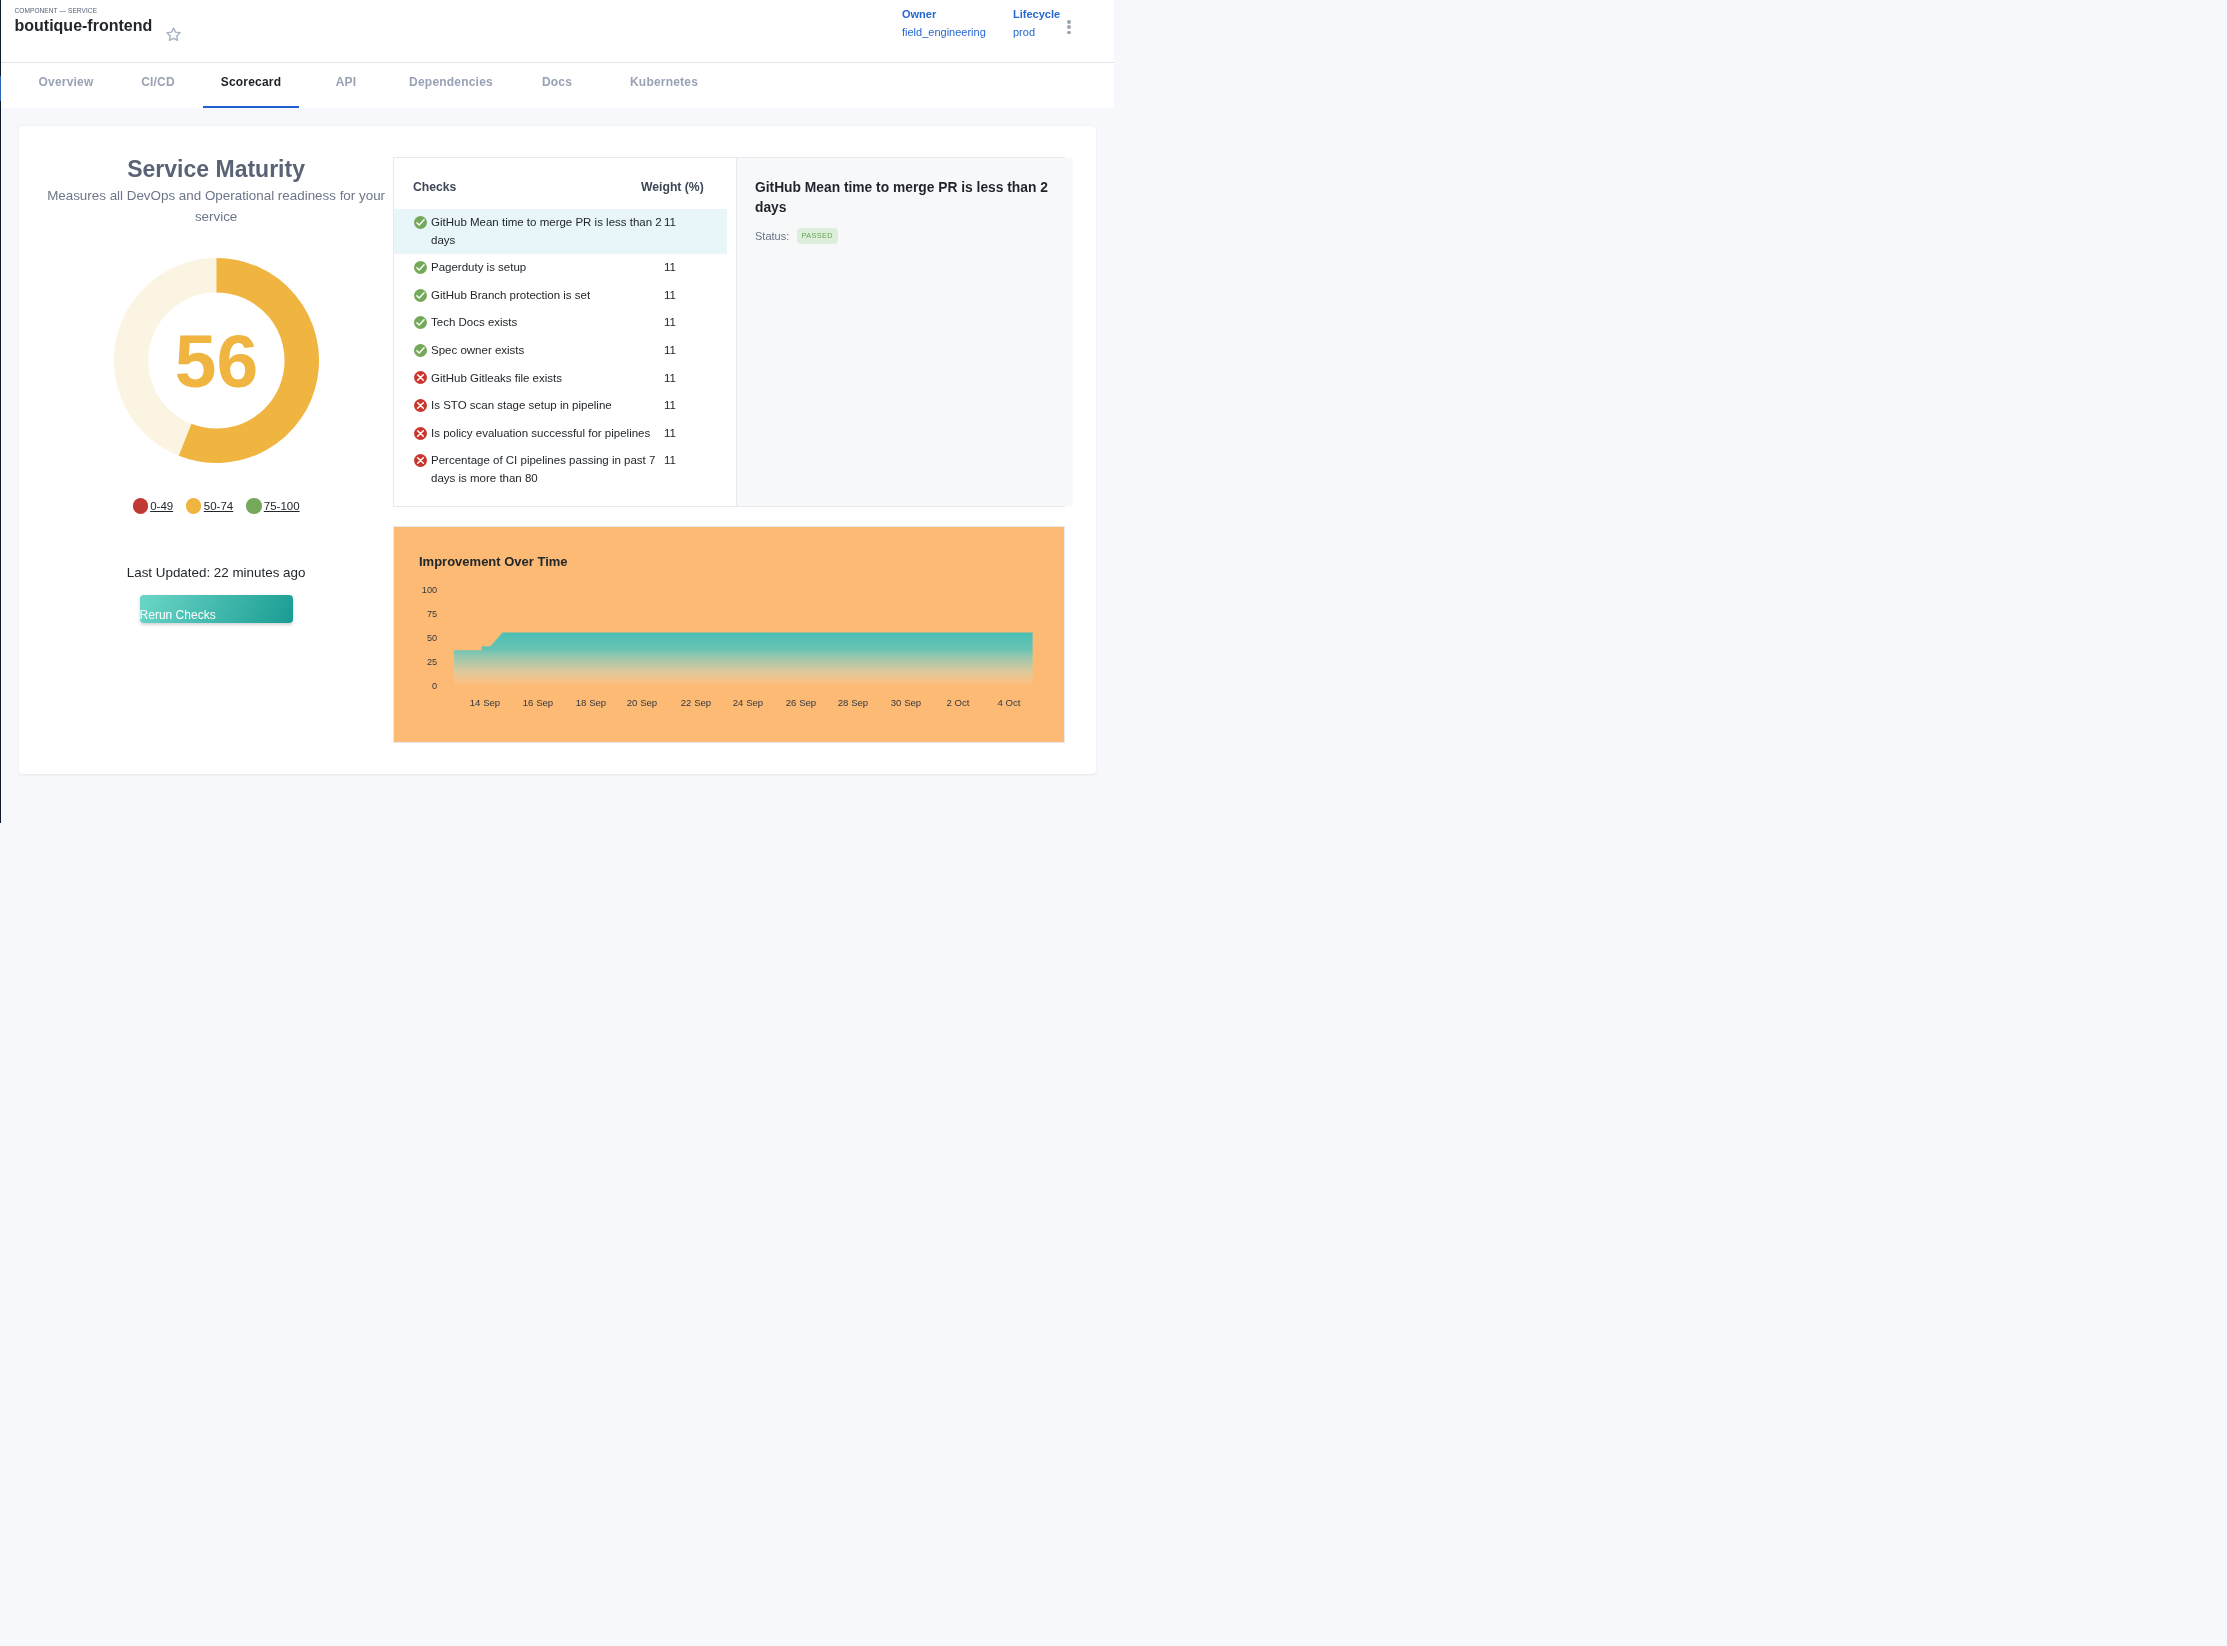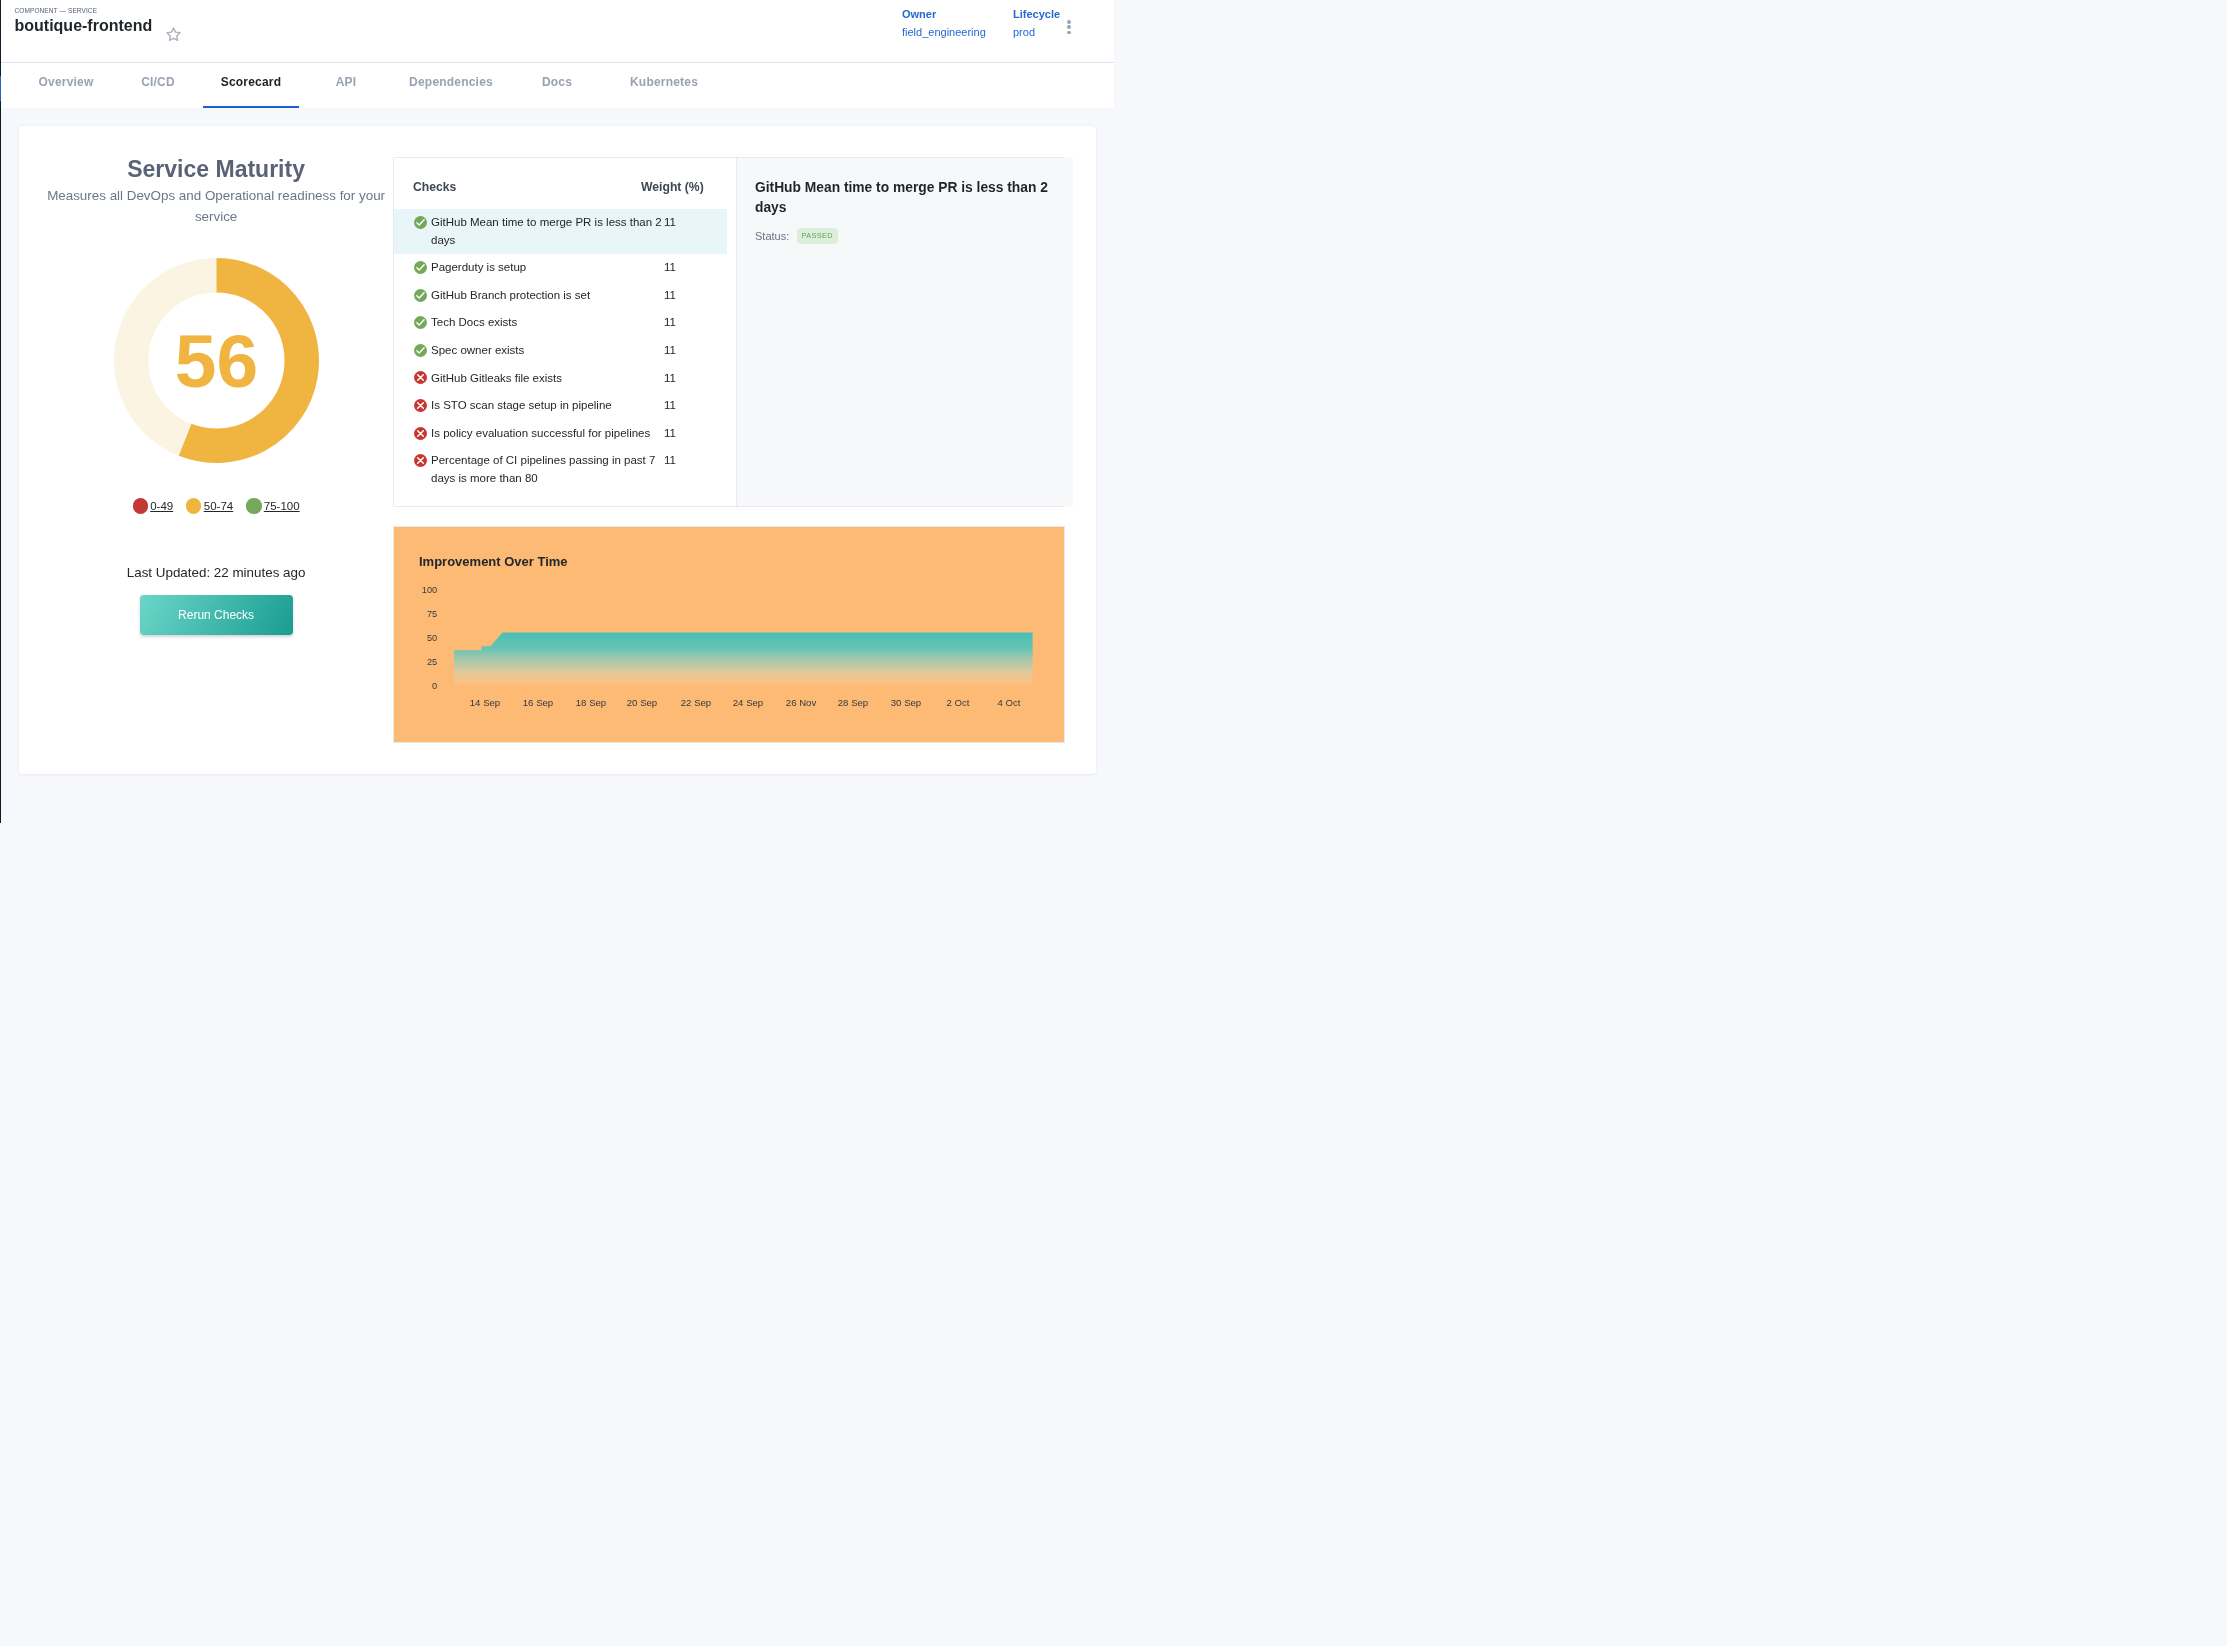--- a/index.html
+++ b/index.html
@@ -24,21 +24,21 @@
 
 .leftcol { position:absolute; left:9.6px; top:0; width:375px; text-align:center; }
 .sm-title { margin-top:29px; font-size:23px; line-height:28px; font-weight:bold; color:#5A6375; }
 .sm-sub { margin-top:3.1px; font-size:13.4px; line-height:20.6px; color:#6C7689; }
 .donut { display:block; margin:31px auto 0; }
 .num56 { font-weight:bold; }
 .legend { margin-top:35px; display:flex; justify-content:center; align-items:center; }
 .legend .dot { width:15.3px; height:15.3px; border-radius:50%; margin-right:2.3px; }
 .legend .item { display:flex; align-items:center; margin:0 6.5px; font-size:11.5px; color:#22272B;text-decoration:underline; }
 .lastupd { margin-top:49px; font-size:13.4px; line-height:19px; color:#23282D; }
-.rerun { margin:13px auto 0; width:153px; height:40px; border-radius:3.8px; background:linear-gradient(118deg,#6BD6C8 0%,#1A9C92 100%); color:#fff; font-size:12px; line-height:40px; text-align:center; box-shadow:0 1.5px 3.1px rgba(40,41,61,.2); }
+.rerun { margin:13px auto 0; width:153px; height:28px; border-radius:3.8px; background:linear-gradient(118deg,#6BD6C8 0%,#1A9C92 100%); color:#fff; font-size:12px; line-height:40px; text-align:left; box-shadow:0 1.5px 3.1px rgba(40,41,61,.2); }
 
 .checkscard { position:absolute; left:374px; top:31px; width:672px; height:350px; background:#fff; border:0.8px solid #E7E9EE; display:flex; }
 .checksleft { position:relative; flex:0 0 342px; }
 .chhdr { position:absolute; font-size:12.2px; font-weight:bold; color:#3E4756; top:22px; }
 .rows { position:absolute; left:0; top:51px; width:333px; }
 .row { position:relative; padding:5px 0; min-height:27.5px; }
 .row.hl { background:#E8F5F9; }
 .ric { position:absolute; left:19.5px; top:6.9px; width:13px; height:13px; }
 .rtx { margin-left:37px; width:235px; font-size:11.5px; line-height:17.6px; color:#22272B; }
 .rwt { position:absolute; left:270px; top:5px; font-size:11.5px; line-height:17.6px; color:#22272B; }
@@ -204,21 +204,21 @@
         </linearGradient>
       </defs>
       <path d="M0 78.6 L36 78.6 L36 73.5 L47.5 73.5 L63.5 55.5 L756.5 55.5 L756.5 127.4 L0 127.4 Z" fill="url(#teal)"></path>
     </svg>
     <div class="xlab" style="left:91px; top:175px;">14 Sep</div>
     <div class="xlab" style="left:144px; top:175px;">16 Sep</div>
     <div class="xlab" style="left:197px; top:175px;">18 Sep</div>
     <div class="xlab" style="left:248px; top:175px;">20 Sep</div>
     <div class="xlab" style="left:302px; top:175px;">22 Sep</div>
     <div class="xlab" style="left:354px; top:175px;">24 Sep</div>
-    <div class="xlab" style="left:407px; top:175px;">26 Nov</div>
+    <div class="xlab" style="left:407px; top:175px;">26 Sep</div>
     <div class="xlab" style="left:459px; top:175px;">28 Sep</div>
     <div class="xlab" style="left:512px; top:175px;">30 Sep</div>
     <div class="xlab" style="left:564px; top:175px;">2 Oct</div>
     <div class="xlab" style="left:615px; top:175px;">4 Oct</div>
   </div>
 </div>
 </main>
 
 
 </body></html>

